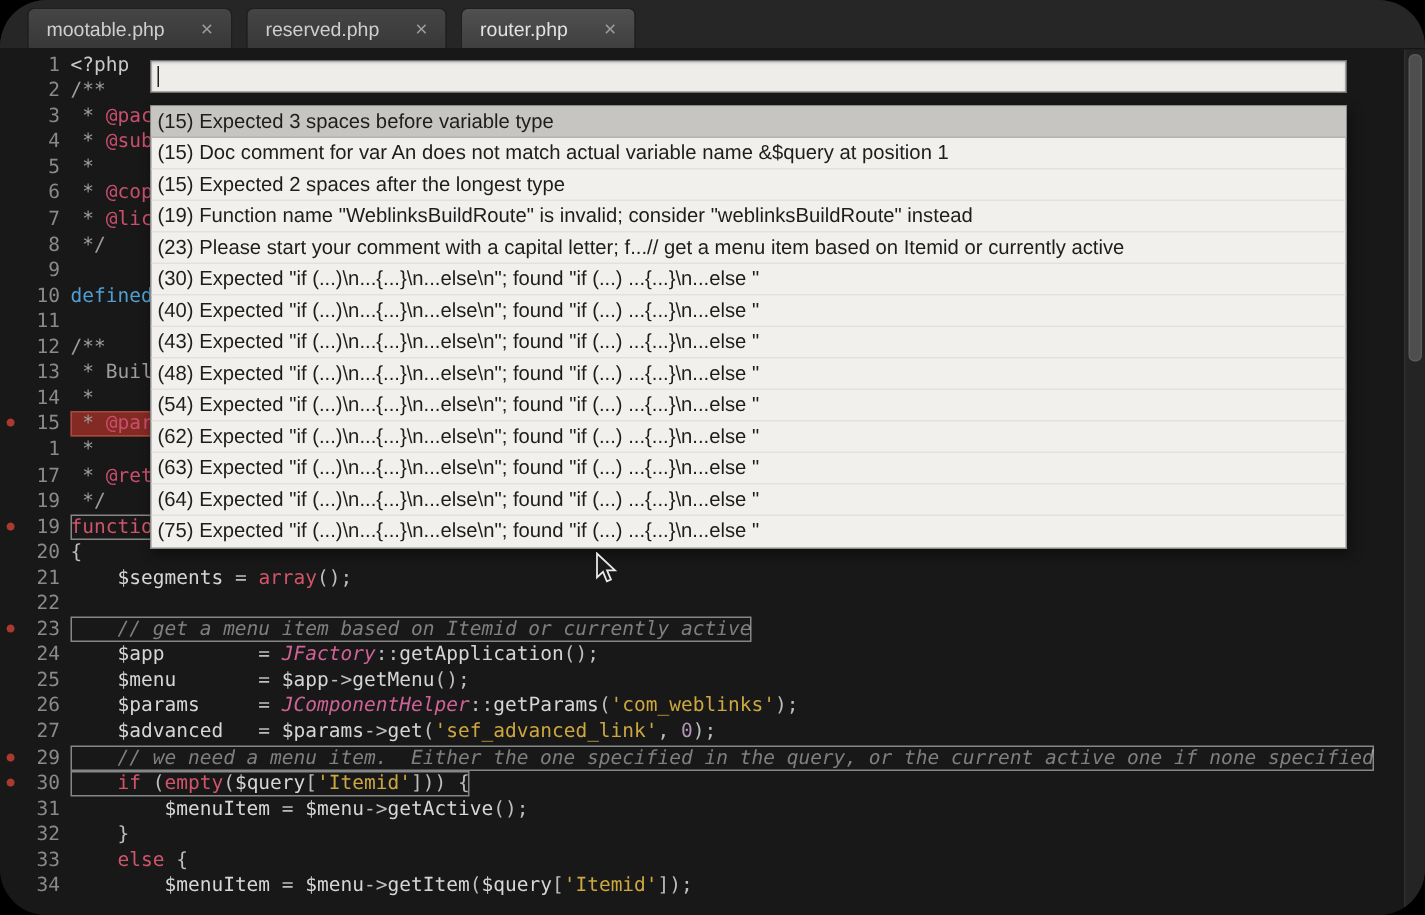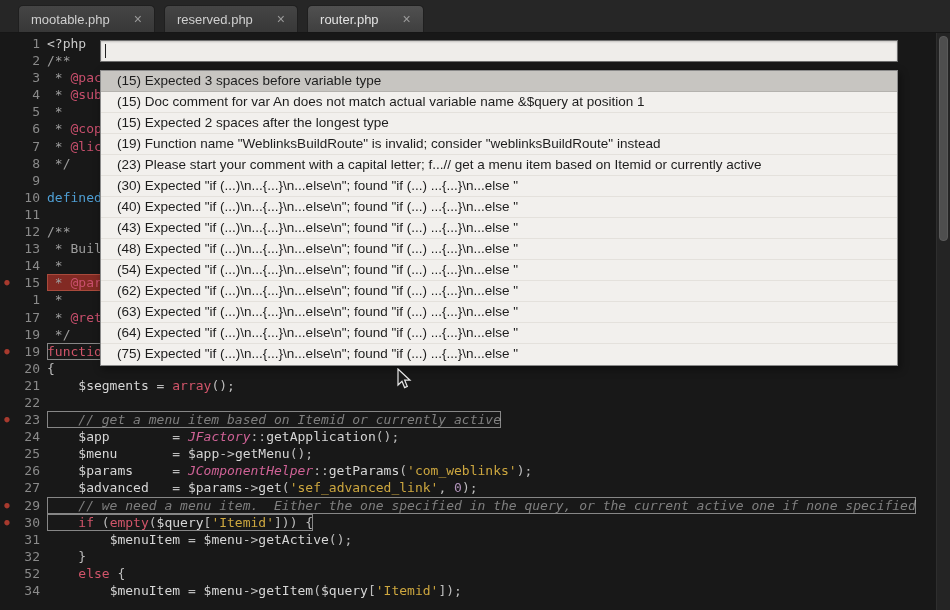--- a/index.html
+++ b/index.html
@@ -1,17 +1,17 @@
 <!DOCTYPE html>
 <html><head>
 <meta charset="utf-8">
 <style>
   html,body{margin:0;padding:0;background:#000;}
   #screen{position:relative;width:950px;height:610px;background:#181818;overflow:hidden;
-          font-family:"Liberation Sans",sans-serif;}
+          font-family:"Liberation Sans",sans-serif;border-radius:31px;}
 
   
   .tabbar{position:absolute;left:0;top:0;width:950px;height:33px;background:#262626;
           border-bottom:1px solid #161616;box-sizing:border-box;
           display:flex;align-items:flex-end;padding-left:18px;gap:9px;}
   .tab{height:27px;display:flex;align-items:center;gap:24px;padding:0 12px;box-sizing:border-box;
        background:linear-gradient(#454545,#383838);border:1px solid #1f1f1f;border-bottom:none;
        border-radius:5px 5px 0 0;color:#cfcfcf;font-size:13px;cursor:default;}
   .tab.active{background:linear-gradient(#505050,#3f3f3f);color:#e2e2e2;}
   .tab-close{color:#9c9c9c;font-size:14px;line-height:1;}
@@ -36,21 +36,21 @@
 
   
   .pinput{position:absolute;left:100px;top:40px;width:798px;height:22px;background:#efedea;
           border:1px solid #6e6e6e;box-sizing:border-box;z-index:6;
           box-shadow:inset 0 1px 2px rgba(0,0,0,0.18);}
   .caret{position:absolute;left:4px;top:3px;width:1px;height:14px;background:#222;}
   .plist{position:absolute;left:100px;top:70px;width:798px;background:#f2f0ed;
          border:1px solid #8a8a8a;box-sizing:border-box;z-index:5;
          box-shadow:2px 3px 8px rgba(0,0,0,0.45);
          font-size:13.5px;color:#1d1d1d;}
-  .pitem{height:21px;line-height:20px;padding-left:16px;border-bottom:1px solid #e4e1dc;
+  .pitem{height:21px;line-height:20px;padding-left:4px;border-bottom:1px solid #e4e1dc;
          box-sizing:border-box;overflow:hidden;white-space:pre;}
   .pitem:last-child{border-bottom:none;}
   .pitem.sel{background:#c7c5c1;border-bottom-color:#b4b2ae;}
 
   
   .cursor{position:absolute;left:397px;top:368px;z-index:10;}
 </style>
 </head>
 <body>
 
@@ -96,21 +96,21 @@
       <div class="line"><span class="marker"></span><span class="num">22</span><span class="txt"><span class="ct"></span></span></div>
       <div class="line box"><span class="marker">●</span><span class="num">23</span><span class="txt"><span class="ct"><span style="color: rgb(214, 214, 214);">    </span><span style="color: rgb(127, 127, 127); font-style: italic;">// get a menu item based on Itemid or currently active</span></span></span></div>
       <div class="line"><span class="marker"></span><span class="num">24</span><span class="txt"><span class="ct"><span style="color: rgb(214, 214, 214);">    </span><span style="color: rgb(214, 214, 214);">$app</span><span style="color: rgb(189, 189, 189);">        = </span><span style="color: rgb(207, 98, 150); font-style: italic;">JFactory</span><span style="color: rgb(189, 189, 189);">::</span><span style="color: rgb(214, 214, 214);">getApplication</span><span style="color: rgb(189, 189, 189);">();</span></span></span></div>
       <div class="line"><span class="marker"></span><span class="num">25</span><span class="txt"><span class="ct"><span style="color: rgb(214, 214, 214);">    </span><span style="color: rgb(214, 214, 214);">$menu</span><span style="color: rgb(189, 189, 189);">       = </span><span style="color: rgb(214, 214, 214);">$app</span><span style="color: rgb(189, 189, 189);">-&gt;</span><span style="color: rgb(214, 214, 214);">getMenu</span><span style="color: rgb(189, 189, 189);">();</span></span></span></div>
       <div class="line"><span class="marker"></span><span class="num">26</span><span class="txt"><span class="ct"><span style="color: rgb(214, 214, 214);">    </span><span style="color: rgb(214, 214, 214);">$params</span><span style="color: rgb(189, 189, 189);">     = </span><span style="color: rgb(207, 98, 150); font-style: italic;">JComponentHelper</span><span style="color: rgb(189, 189, 189);">::</span><span style="color: rgb(214, 214, 214);">getParams</span><span style="color: rgb(189, 189, 189);">(</span><span style="color: rgb(205, 167, 63);">'com_weblinks'</span><span style="color: rgb(189, 189, 189);">);</span></span></span></div>
       <div class="line"><span class="marker"></span><span class="num">27</span><span class="txt"><span class="ct"><span style="color: rgb(214, 214, 214);">    </span><span style="color: rgb(214, 214, 214);">$advanced</span><span style="color: rgb(189, 189, 189);">   = </span><span style="color: rgb(214, 214, 214);">$params</span><span style="color: rgb(189, 189, 189);">-&gt;</span><span style="color: rgb(214, 214, 214);">get</span><span style="color: rgb(189, 189, 189);">(</span><span style="color: rgb(205, 167, 63);">'sef_advanced_link'</span><span style="color: rgb(189, 189, 189);">, </span><span style="color: rgb(178, 148, 187);">0</span><span style="color: rgb(189, 189, 189);">);</span></span></span></div>
       <div class="line box"><span class="marker">●</span><span class="num">29</span><span class="txt"><span class="ct"><span style="color: rgb(214, 214, 214);">    </span><span style="color: rgb(127, 127, 127); font-style: italic;">// we need a menu item.  Either the one specified in the query, or the current active one if none specified</span></span></span></div>
       <div class="line box"><span class="marker">●</span><span class="num">30</span><span class="txt"><span class="ct"><span style="color: rgb(214, 214, 214);">    </span><span style="color: rgb(209, 85, 106);">if</span><span style="color: rgb(189, 189, 189);"> (</span><span style="color: rgb(209, 85, 106);">empty</span><span style="color: rgb(189, 189, 189);">(</span><span style="color: rgb(214, 214, 214);">$query</span><span style="color: rgb(189, 189, 189);">[</span><span style="color: rgb(205, 167, 63);">'Itemid'</span><span style="color: rgb(189, 189, 189);">])) {</span></span></span></div>
       <div class="line"><span class="marker"></span><span class="num">31</span><span class="txt"><span class="ct"><span style="color: rgb(214, 214, 214);">        </span><span style="color: rgb(214, 214, 214);">$menuItem</span><span style="color: rgb(189, 189, 189);"> = </span><span style="color: rgb(214, 214, 214);">$menu</span><span style="color: rgb(189, 189, 189);">-&gt;</span><span style="color: rgb(214, 214, 214);">getActive</span><span style="color: rgb(189, 189, 189);">();</span></span></span></div>
       <div class="line"><span class="marker"></span><span class="num">32</span><span class="txt"><span class="ct"><span style="color: rgb(214, 214, 214);">    </span><span style="color: rgb(189, 189, 189);">}</span></span></span></div>
-      <div class="line"><span class="marker"></span><span class="num">52</span><span class="txt"><span class="ct"><span style="color: rgb(214, 214, 214);">    </span><span style="color: rgb(209, 85, 106);">else</span><span style="color: rgb(189, 189, 189);"> {</span></span></span></div>
+      <div class="line"><span class="marker"></span><span class="num">33</span><span class="txt"><span class="ct"><span style="color: rgb(214, 214, 214);">    </span><span style="color: rgb(209, 85, 106);">else</span><span style="color: rgb(189, 189, 189);"> {</span></span></span></div>
       <div class="line"><span class="marker"></span><span class="num">34</span><span class="txt"><span class="ct"><span style="color: rgb(214, 214, 214);">        </span><span style="color: rgb(214, 214, 214);">$menuItem</span><span style="color: rgb(189, 189, 189);"> = </span><span style="color: rgb(214, 214, 214);">$menu</span><span style="color: rgb(189, 189, 189);">-&gt;</span><span style="color: rgb(214, 214, 214);">getItem</span><span style="color: rgb(189, 189, 189);">(</span><span style="color: rgb(214, 214, 214);">$query</span><span style="color: rgb(189, 189, 189);">[</span><span style="color: rgb(205, 167, 63);">'Itemid'</span><span style="color: rgb(189, 189, 189);">]);</span></span></span></div>
     </div>
 
   <div class="vscroll">
     <div class="vthumb"></div>
   </div>
 
   <div class="pinput">
     <div class="caret"></div>
   </div>

